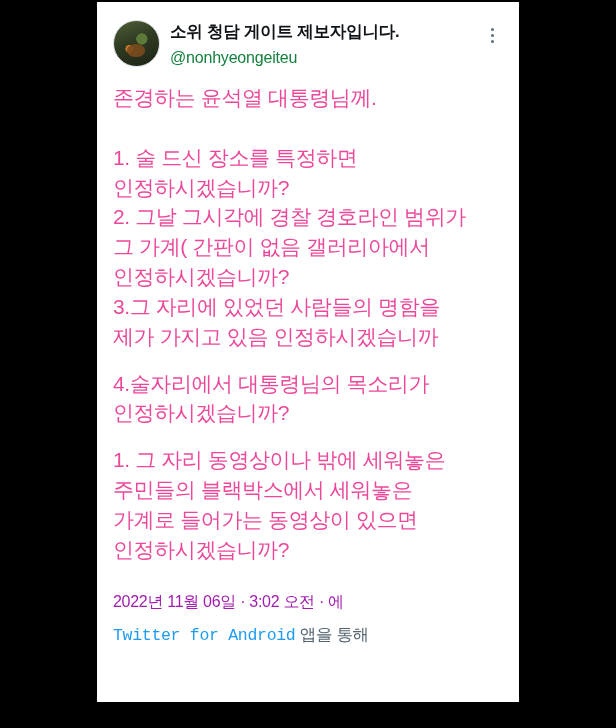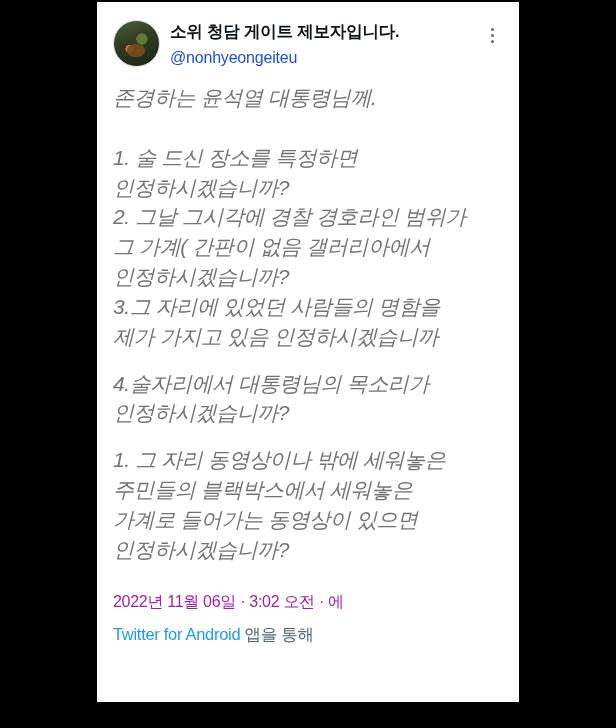--- a/index.html
+++ b/index.html
@@ -69,21 +69,21 @@
   .display-name {
     font-size: 16.5px;
     font-weight: bold;
     color: #0f1419;
     line-height: 1.3;
     letter-spacing: -0.2px;
     white-space: nowrap;
   }
   .handle {
     font-size: 16px;
-    color: #1d4ed8;
+    color: #15803d;
     line-height: 1.35;
     margin-top: 5px;
     letter-spacing: -0.2px;
   }
   .more-btn {
     flex: 0 0 22px;
     width: 22px;
     height: 26px;
     display: flex;
     flex-direction: column;
@@ -95,26 +95,25 @@
   }
   .more-btn i {
     display: block;
     width: 3px;
     height: 3px;
     border-radius: 50%;
     background: #5b6b78;
   }
   .tweet-body {
     margin-top: 14px;
-    color: #737373;
+    color: #ec4899;
     font-size: 21px;
     line-height: 1.42;
     letter-spacing: -0.4px;
     word-break: keep-all;
-    font-style: italic;
   }
   .tweet-body p {
     margin: 0;
   }
   .gap-lg { height: 30px; }
   .gap-sm { height: 17px; }
   .meta {
     margin-top: 26px;
     font-size: 16px;
     color: #a21caf;
@@ -125,20 +124,21 @@
     margin-top: 8px;
     font-size: 16.5px;
     color: #536471;
     letter-spacing: -0.3px;
     line-height: 1.5;
   }
   .source a {
     color: #1d9bf0;
     text-decoration: none;
     cursor: pointer;
+    font-family: Liberation Mono, monospace;
   }
 </style>
 </head>
 <body>
 
 <div class="screen">
   <div class="card">
     <div class="tweet">
 
       <div class="tweet-header">

